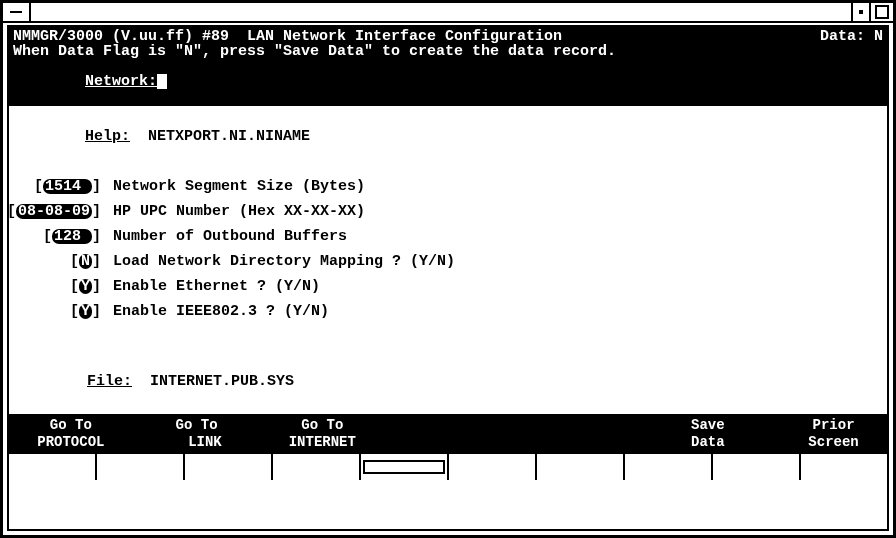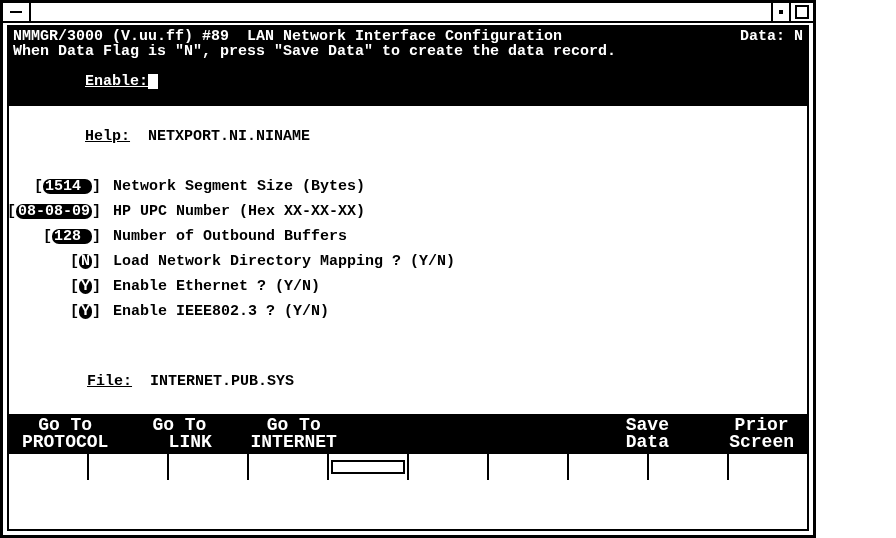--- a/index.html
+++ b/index.html
@@ -7,21 +7,21 @@
     margin: 0;
     padding: 0;
     background: #fff;
     font-family: "Courier New", monospace;
     font-size: 15px;
     font-weight: bold;
     line-height: 1.0;
   }
   .outer {
     border: 3px solid #000;
-    width: 816px;
+    width: 896px;
     height: 538px;
     position: relative;
     background: #fff;
   }
   .titlebar {
     height: 20px;
     border-bottom: 2px solid #000;
     display: flex;
     align-items: stretch;
   }
@@ -116,21 +116,21 @@
     display: flex;
     border-top: 2px solid #000;
     height: 38px;
   }
   .fn {
     flex: 1;
     border-right: 2px solid #000;
     background: #000;
     color: #fff;
     text-align: center;
-    font-size: 18px;
+    font-size: 14px;
     line-height: 17px;
     padding-top: 1px;
     white-space: pre;
   }
   .fn:last-child { border-right: none; }
   .fn.blank { background: #000; }
   .fnrow2 {
     display: flex;
     border-top: 2px solid #000;
     height: 28px;
@@ -164,21 +164,21 @@
 
   <div class="inner">
 
     <div class="header">
       <div class="hrow1">
         <span>NMMGR/3000 (V.uu.ff) #89  LAN Network Interface Configuration</span>
         <span>Data: N</span>
       </div>
       <div class="hrow2">When Data Flag is "N", press "Save Data" to create the data record.</div>
       <div class="hrow3">
-        <span class="cmd-label">Enable:</span><span class="cmd-cursor">&nbsp;</span>
+        <span class="cmd-label">Network:</span><span class="cmd-cursor">&nbsp;</span>
       </div>
     </div>
 
     <div class="content">
       <div class="line">
         <span class="ul">Help:</span><span>  </span><span>NETXPORT.NI.NINAME</span>
       </div>
       <div class="spacer-gap"></div>
 
       <div class="row">

